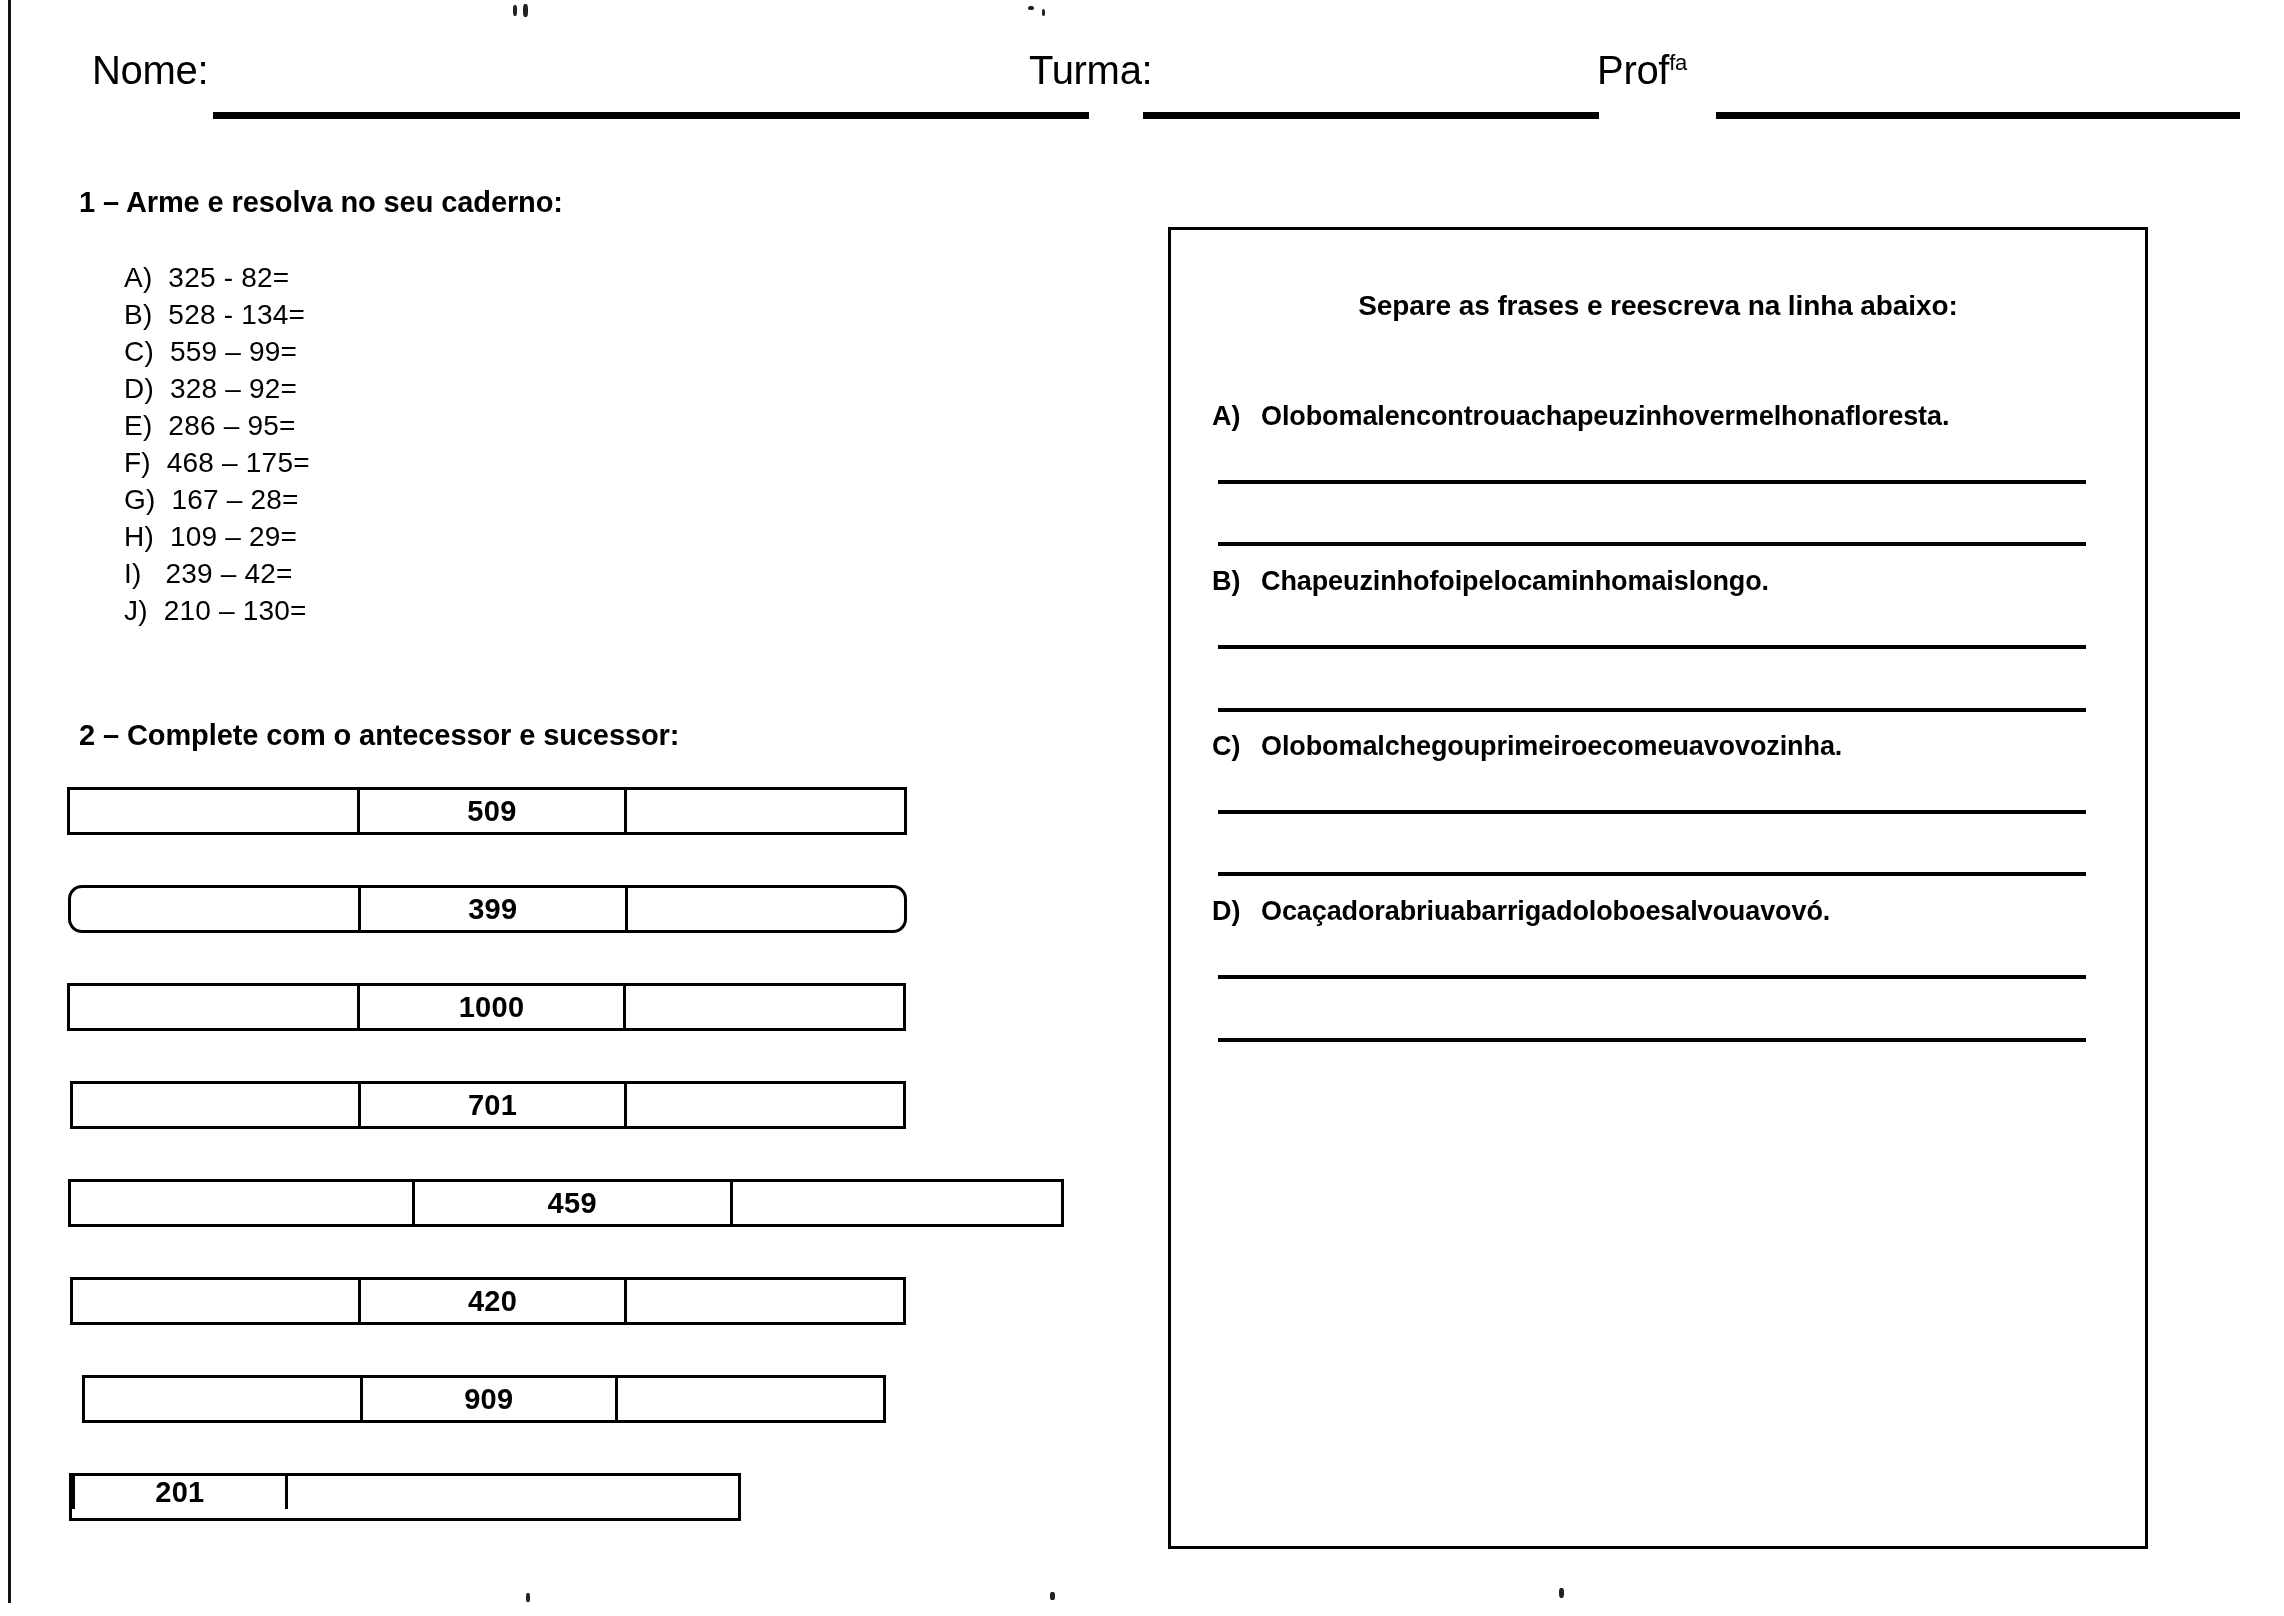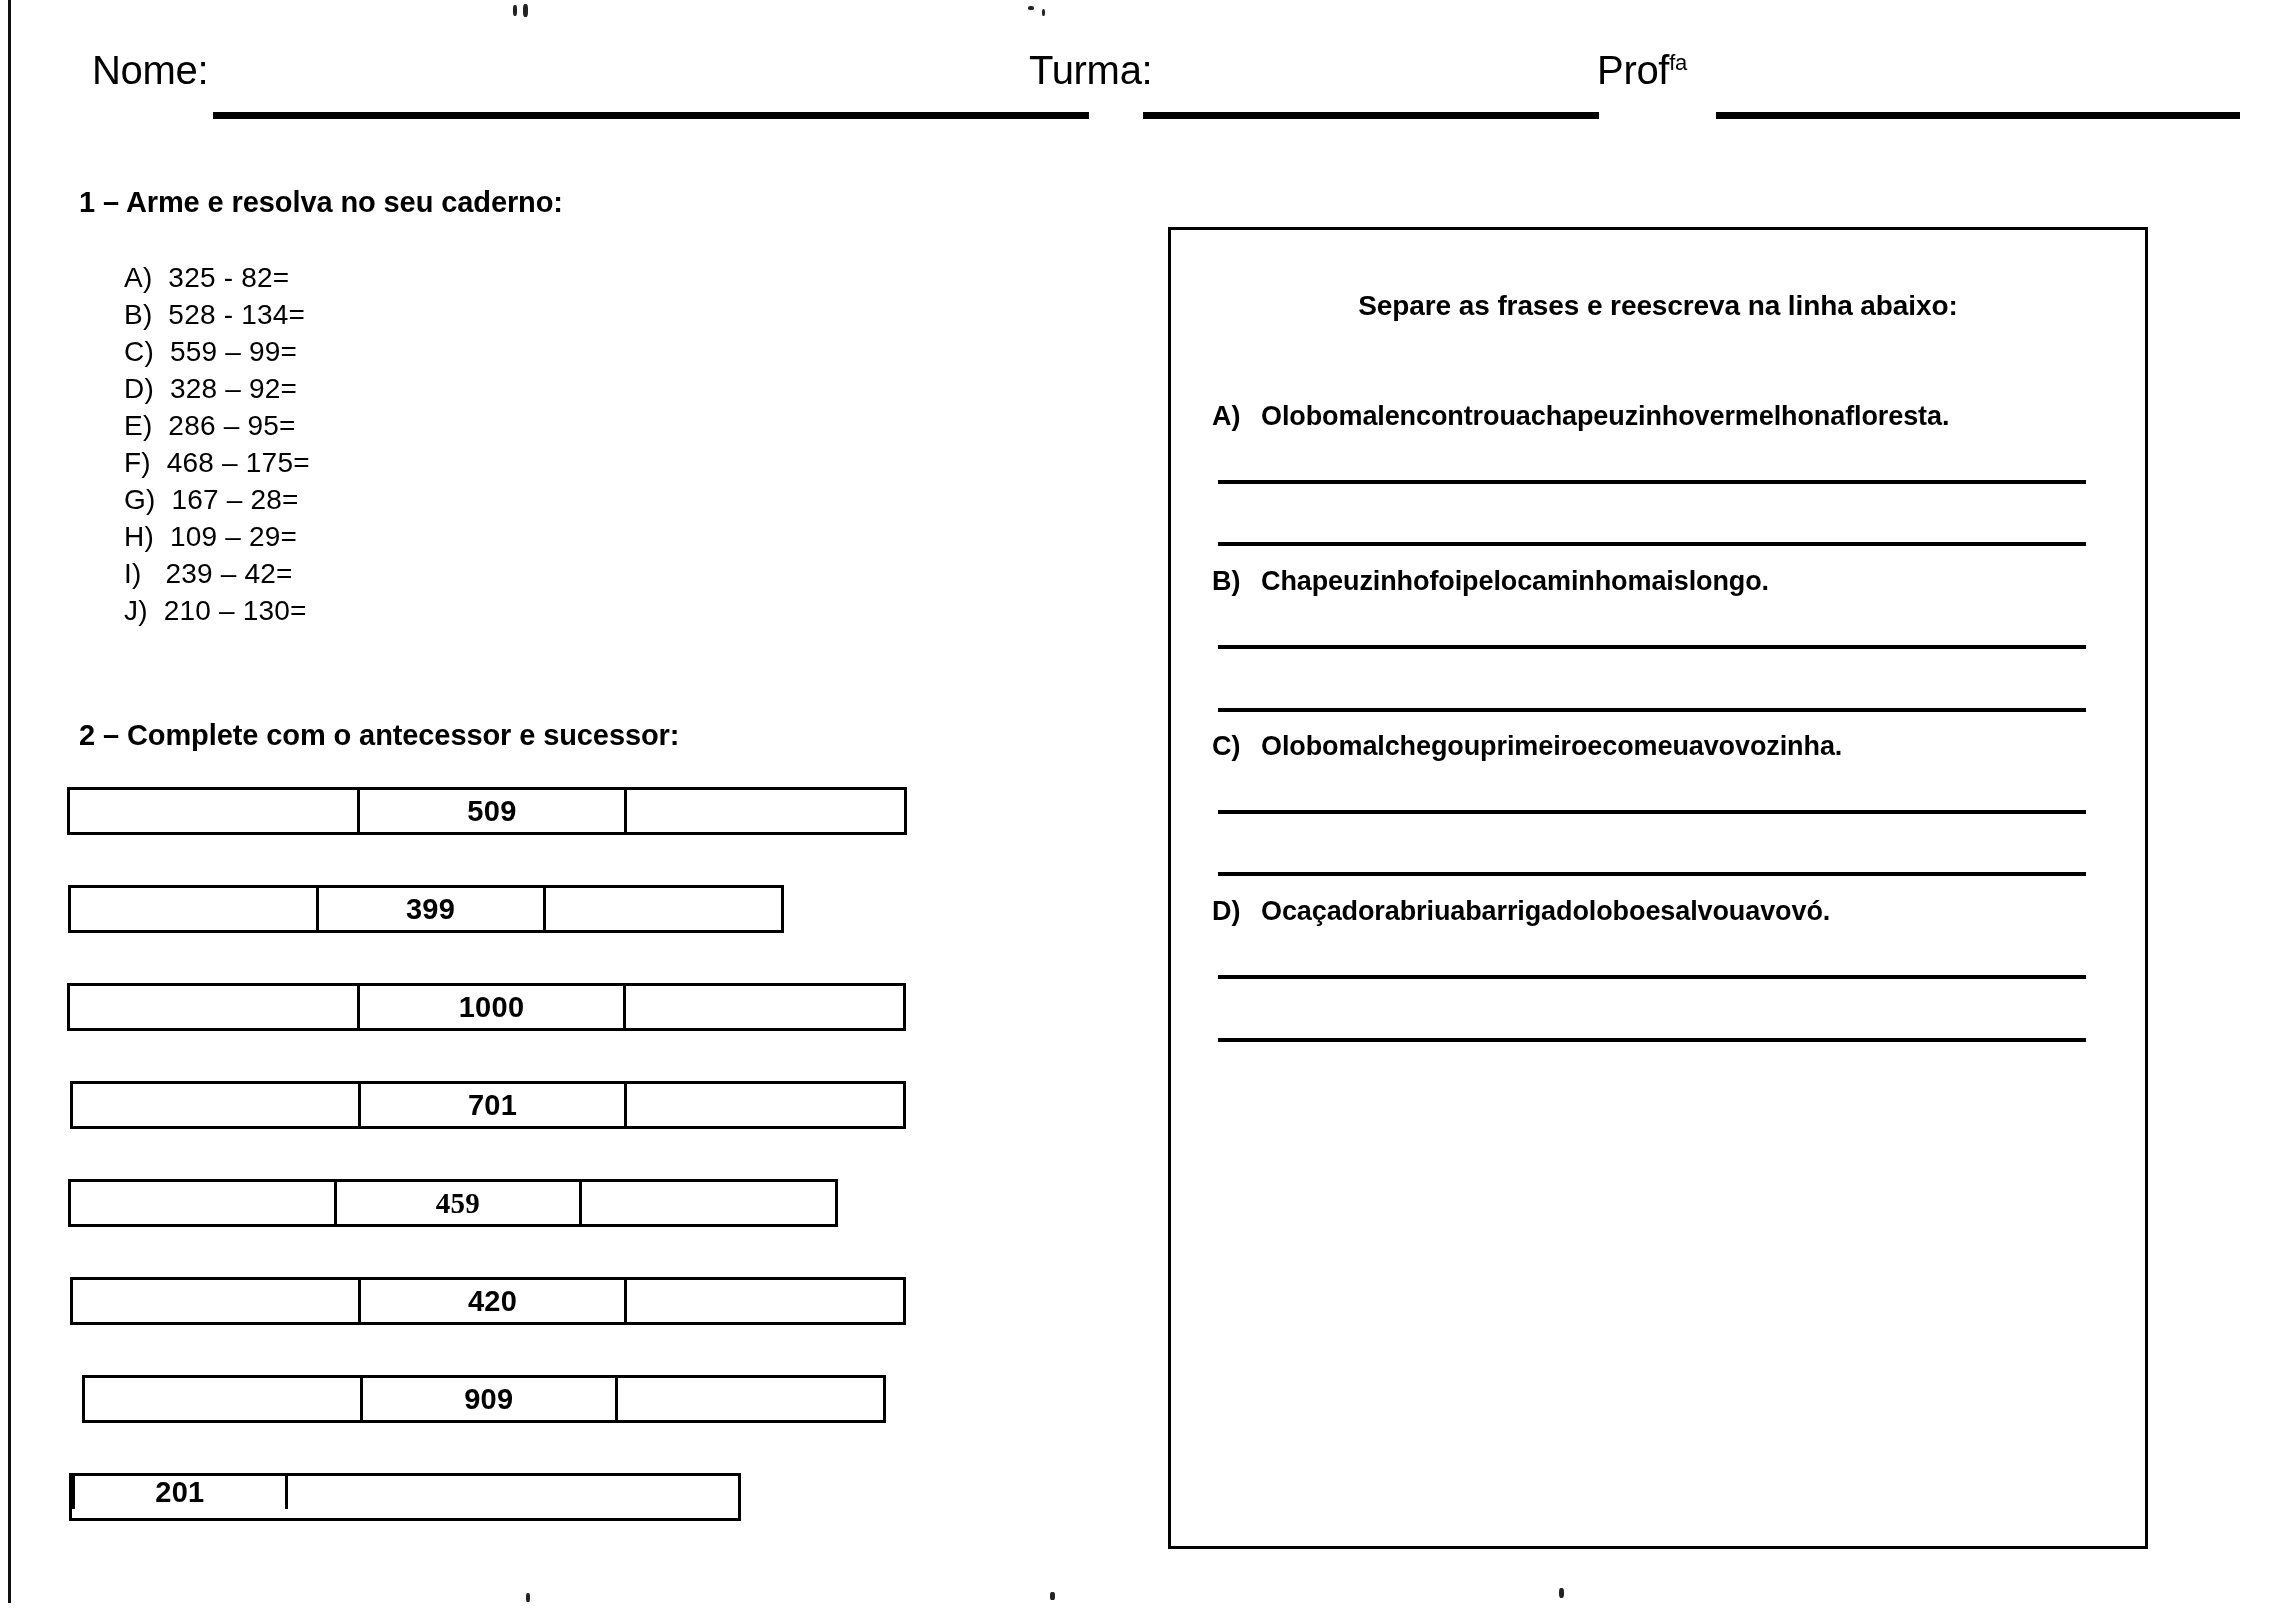--- a/index.html
+++ b/index.html
@@ -118,24 +118,24 @@
     font-size: 29px;
     font-weight: 700;
     letter-spacing: 0.3px;
   }
   .num-cell.left  { width: 34.4%; }
   .num-cell.mid   { width: 32.4%; border-left: 3.3px solid #000000; border-right: 3.3px solid #000000; }
   .num-cell.right { width: 33.2%; }
 
   
   .num-row.j1 { margin-left: 0px;  width: 840px; }
-  .num-row.j2 { margin-left: 1.3px;  width: 716px; }
+  .num-row.j2 { margin-left: 1.3px;  width: 839px; border-radius: 14px; }
   .num-row.j3 { margin-left: 0px;  width: 839px; }
   .num-row.j4 { margin-left: 2.6px;  width: 836px; }
-  .num-row.j5 { margin-left: 1.3px;  width: 770px; font-family: Liberation Serif, serif; }
+  .num-row.j5 { margin-left: 1.3px;  width: 996px; }
   .num-row.j6 { margin-left: 2.6px;  width: 836px; }
   .num-row.j7 { margin-left: 15px;  width: 804px; }
   .num-row.j8 { margin-left: 2px;  width: 672px; flex-direction: column; }
 
   
   .panel {
     position: absolute;
     left: 1168px;
     top: 227px;
     width: 980px;

